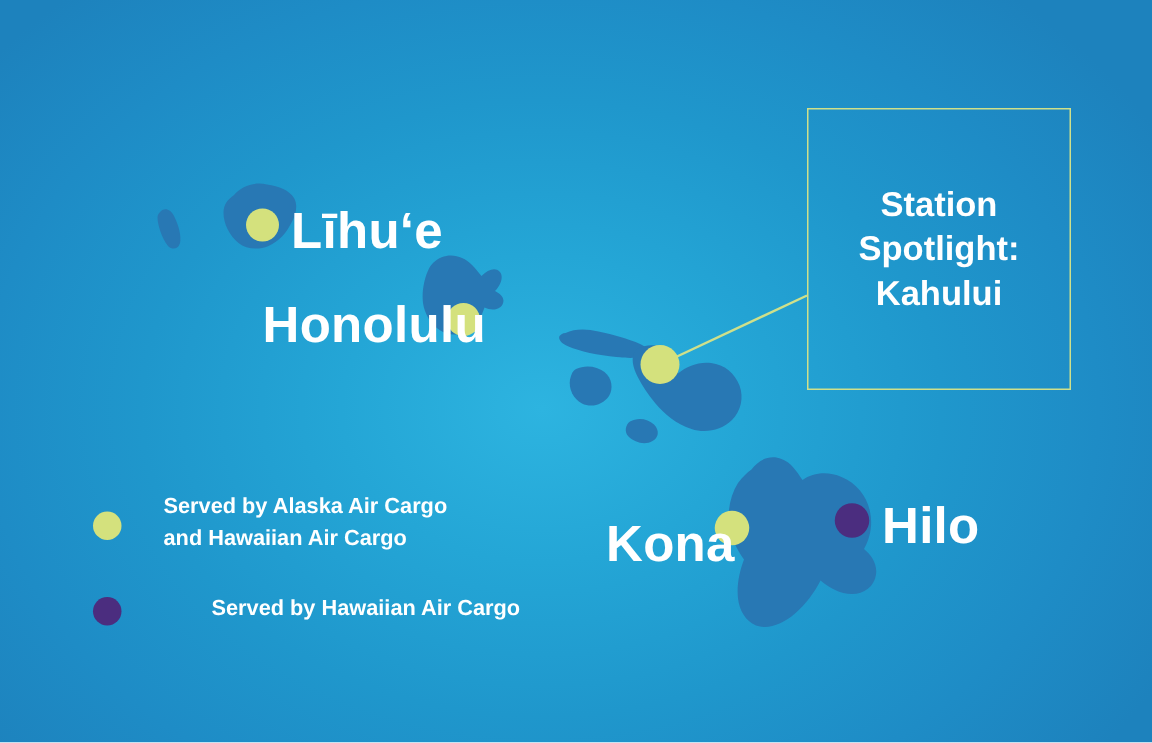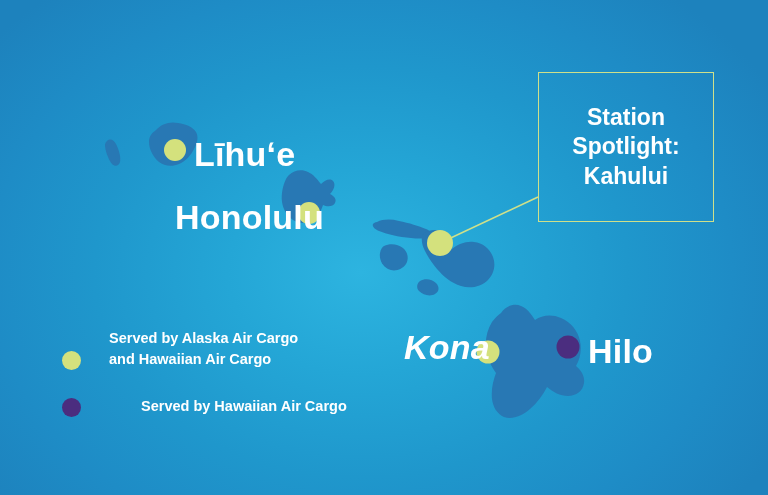--- a/index.html
+++ b/index.html
@@ -36,21 +36,21 @@
     letter-spacing: 0.2px;
     white-space: nowrap;
     line-height: 1;
   }
   .city-label { font-size: 34px; }
   .spotlight-box {
     position: absolute;
     left: 538px;
     top: 72px;
     width: 176px;
-    height: 150px;
+    height: 188px;
     border: 1.5px solid #cfe08a;
     box-sizing: border-box;
     display: flex;
     align-items: center;
     justify-content: center;
   }
   .spotlight-text {
     color: #ffffff;
     font-size: 23px;
     font-weight: bold;
@@ -58,21 +58,21 @@
     text-align: center;
     white-space: pre-line;
   }
   .legend {
     position: absolute;
     left: 62px;
     top: 328px;
   }
   .legend-row {
     display: flex;
-    align-items: flex-end;
+    align-items: center;
     margin-bottom: 26px;
   }
   .legend-row:last-child { margin-bottom: 0; gap: 32px; }
   .legend-swatch {
     width: 19px;
     height: 19px;
     border-radius: 50%;
     flex: 0 0 auto;
     margin-top: 2px;
   }
@@ -137,21 +137,21 @@
     <line x1="440" y1="243" x2="538" y2="197" stroke="#cfe08a" stroke-width="1.6"></line>
     <circle cx="175" cy="150" r="11" fill="#d4e17d"></circle>
     <circle cx="309" cy="213" r="11" fill="#d4e17d"></circle>
     <circle cx="440" cy="243" r="13" fill="#d4e17d"></circle>
     <circle cx="488" cy="352" r="11.5" fill="#d4e17d"></circle>
     <circle cx="568" cy="347" r="11.5" fill="#4b2d7f"></circle>
   </svg>
 
   <div class="label city-label" style="left:194px; top:137px;">Līhuʻe</div>
   <div class="label city-label" style="left:175px; top:200px;">Honolulu</div>
-  <div class="label city-label" style="left:404px; top:330px;font-style:italic;">Kona</div>
+  <div class="label city-label" style="left:404px; top:346px;">Kona</div>
   <div class="label city-label" style="left:588px; top:334px;">Hilo</div>
 
   <div class="spotlight-box">
     <div class="spotlight-text">Station
 Spotlight:
 Kahului</div>
   </div>
 
   <div class="legend">
     <div class="legend-row">

